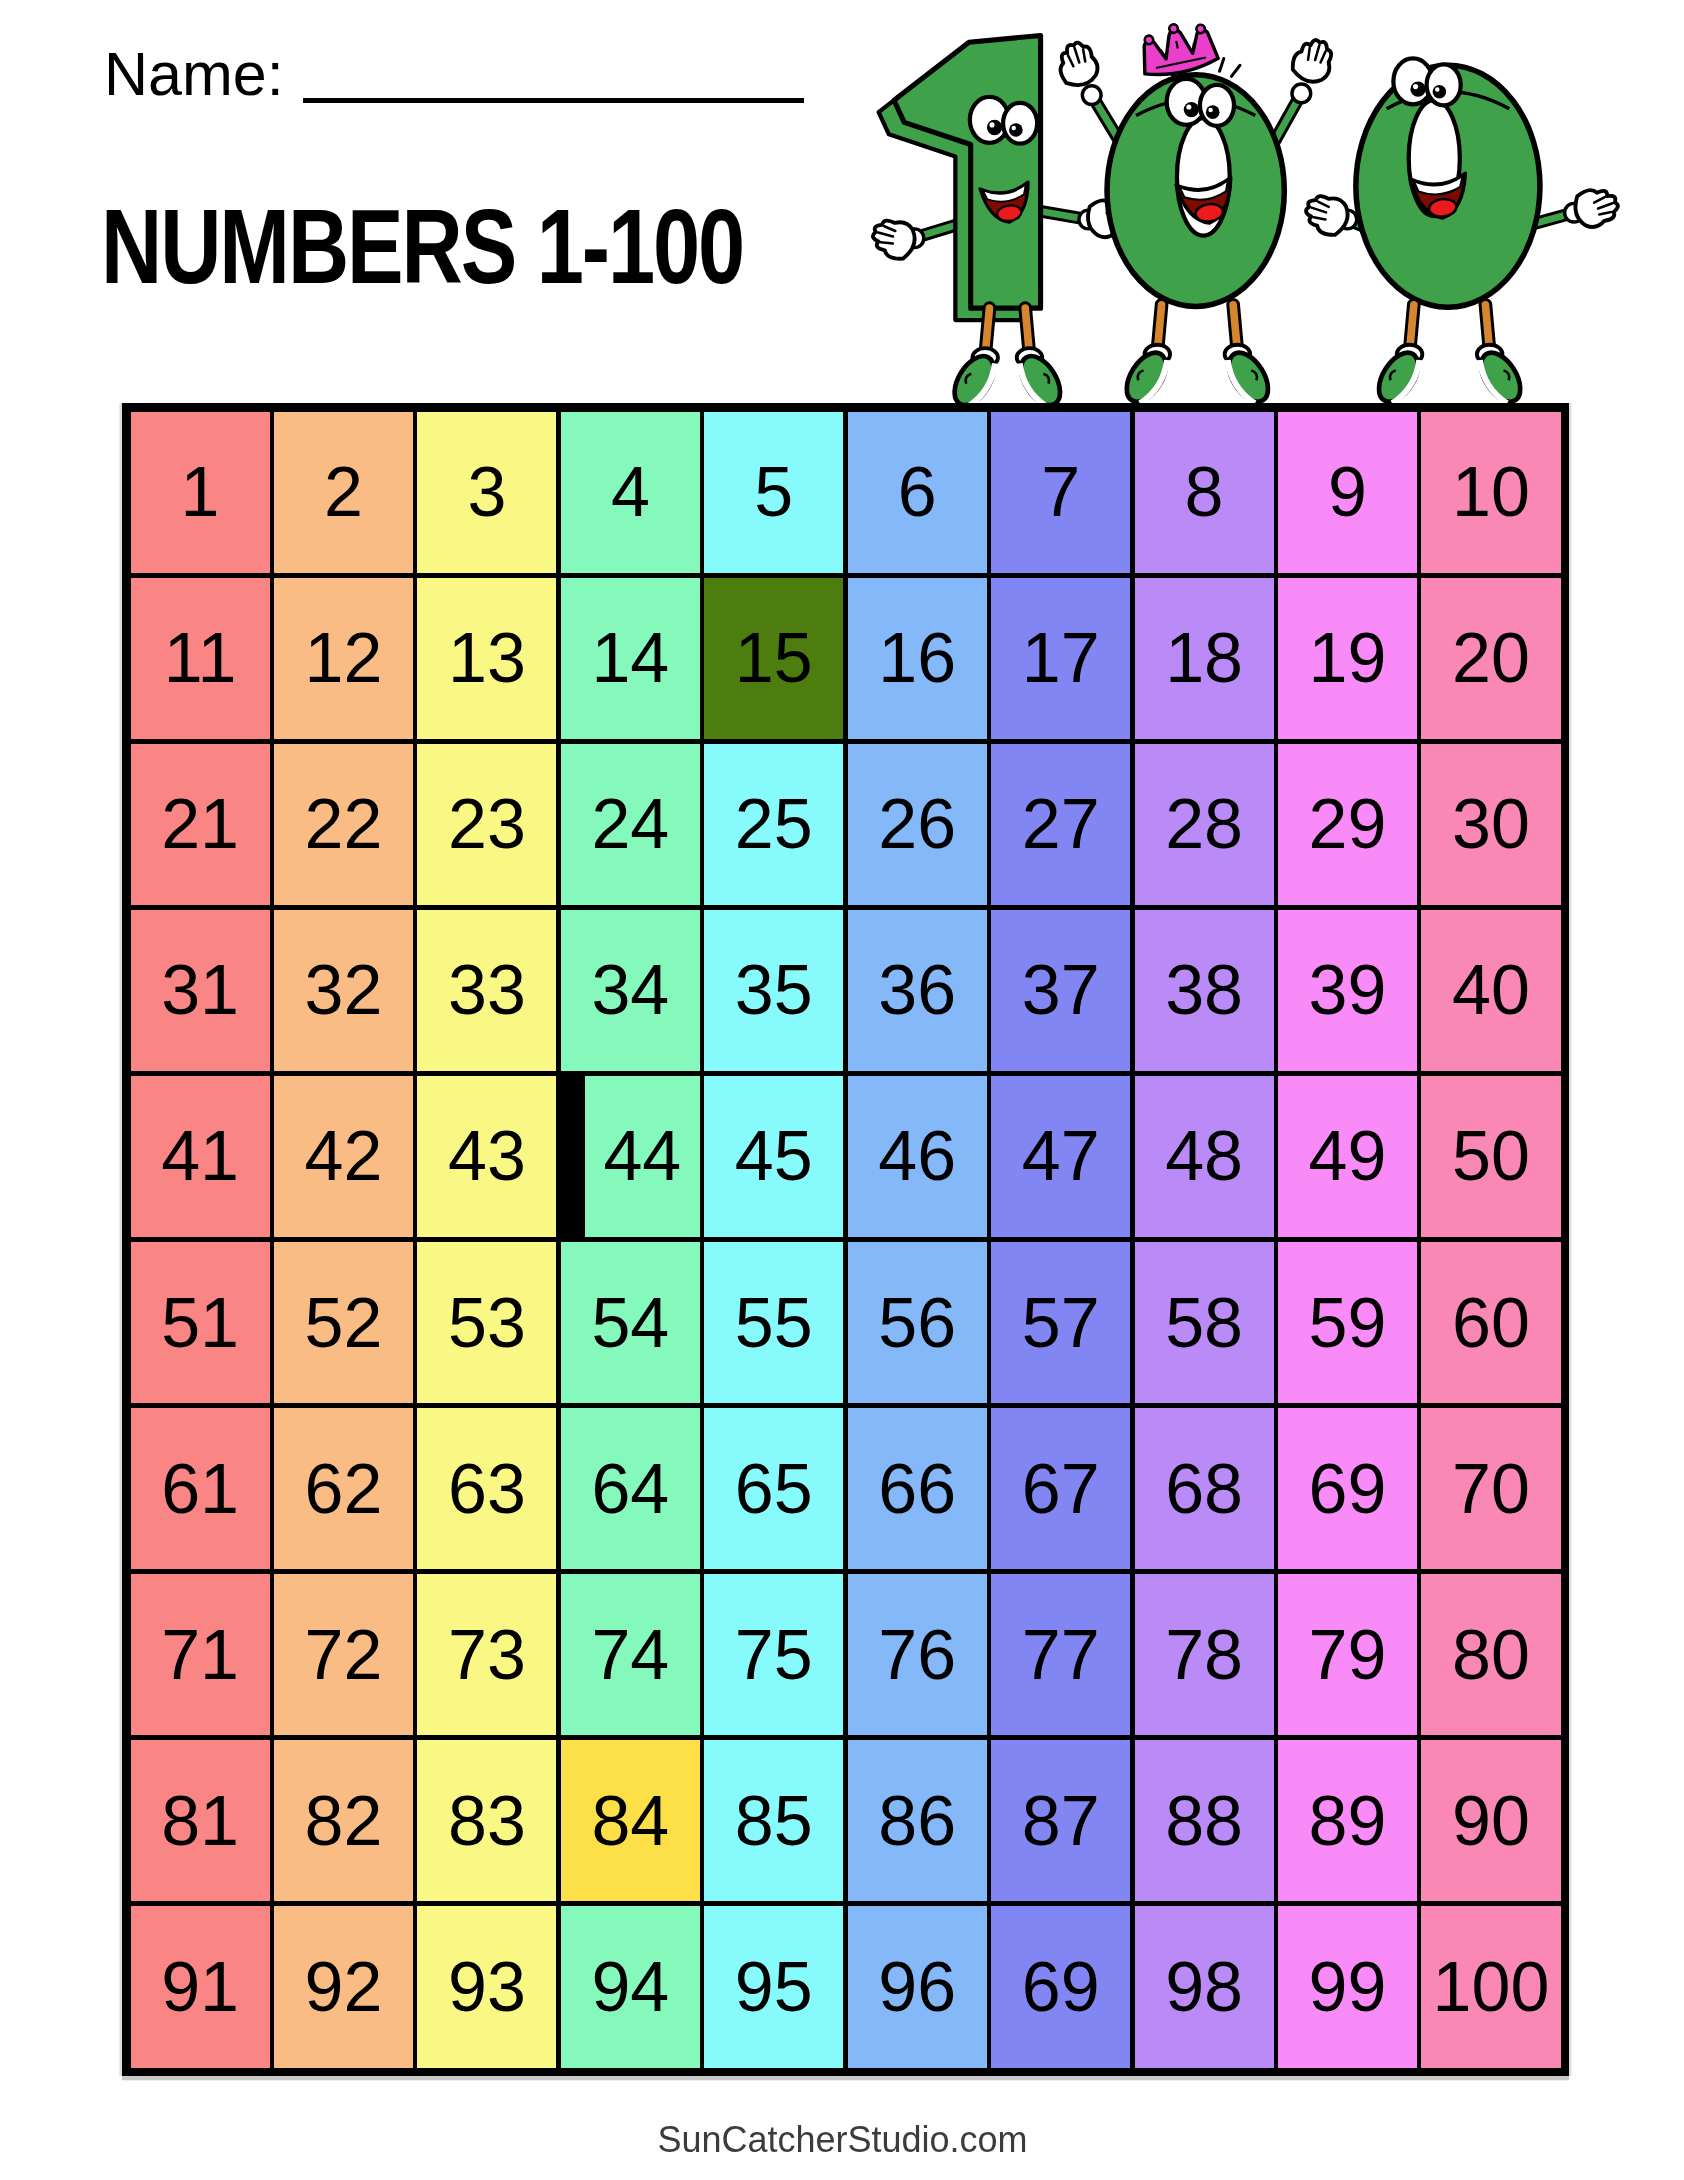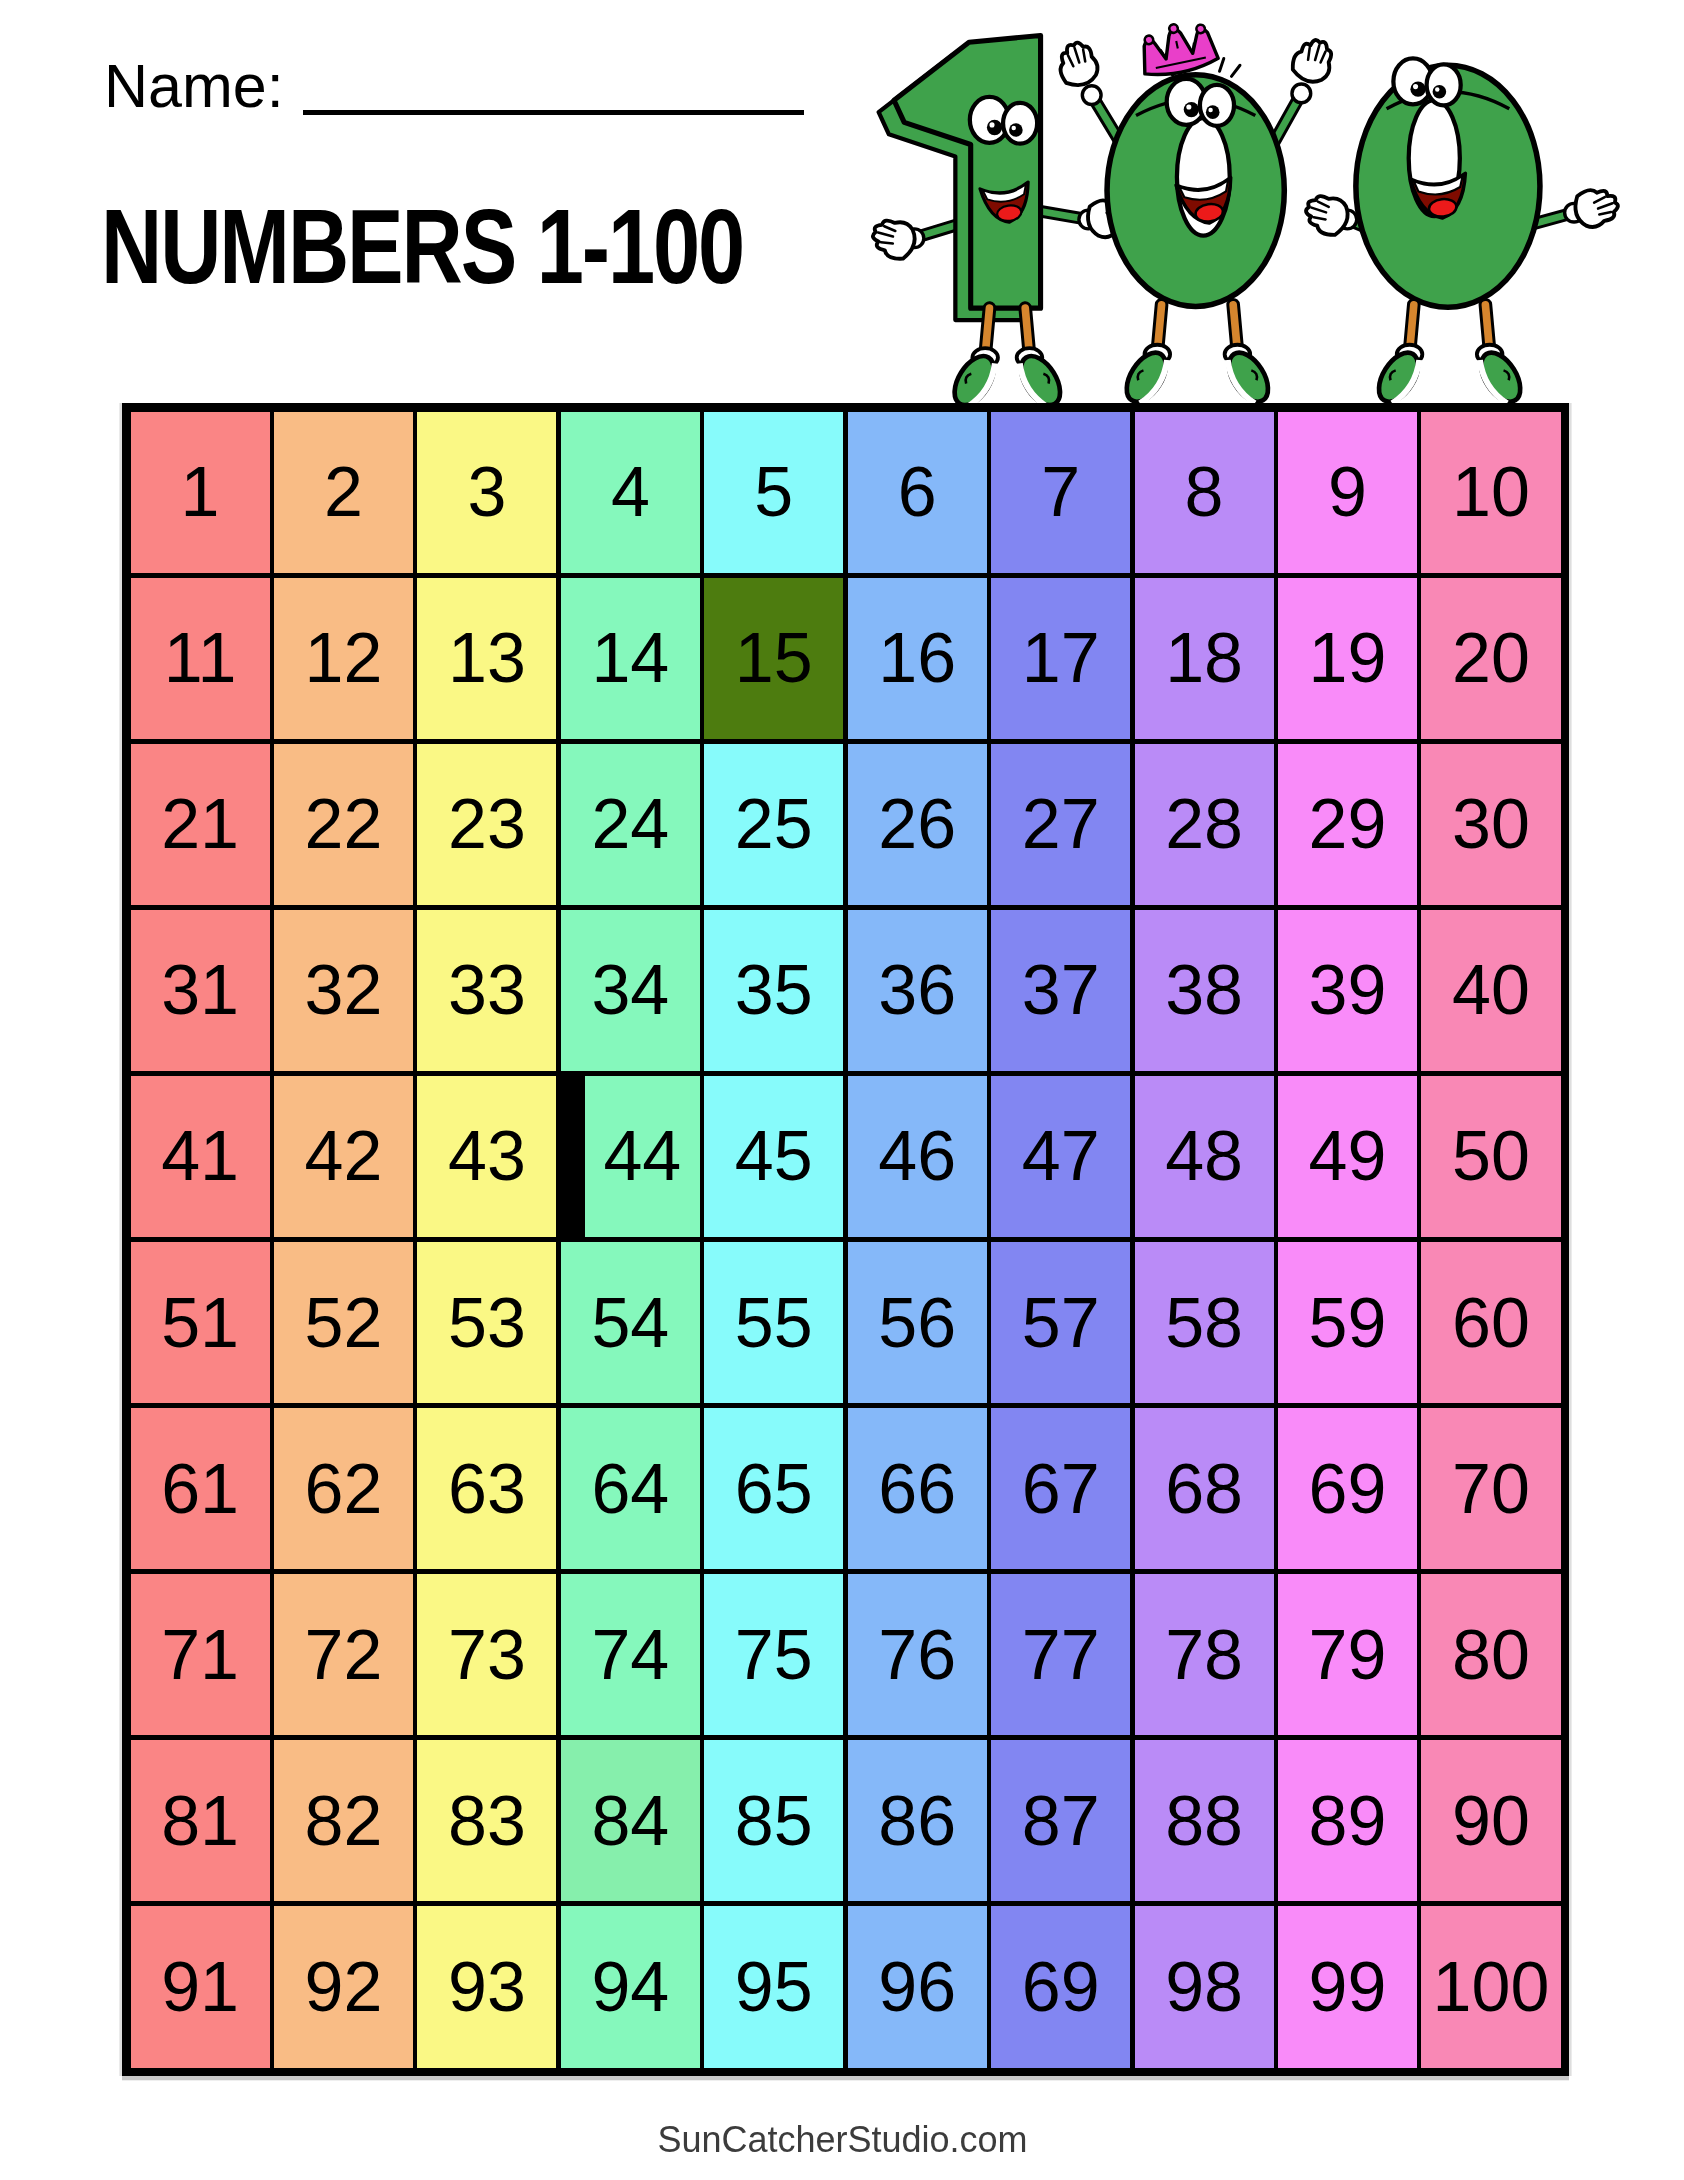--- a/index.html
+++ b/index.html
@@ -2,21 +2,21 @@
 <html style="--body-green: #3FA24B; --crown-pink: #E93FC9; --leg-orange: #D6862E; --mouth-dark: #7F0B00; --tongue-red: #EC1A1A; --glove-white: #FFFFFF;font-size:13.6px"><head>
 <meta charset="utf-8">
 <style>
   html,body{margin:0;padding:0;}
   body{
     width:1685px;height:2181px;position:relative;background:#ffffff;
     font-family:"Liberation Sans","DejaVu Sans",sans-serif;color:#000;
     overflow:hidden;
   }
   .name-row{
-    position:absolute;left:104px;top:53px;
+    position:absolute;left:104px;top:41px;
     display:flex;align-items:flex-end;
   }
   .name-label{font-size:61px;line-height:1.1;color:#000;}
   .name-line{
     display:inline-block;width:501px;height:8.5px;
     border-bottom:5.1px solid #000;margin-left:19px;margin-bottom:5.1px;
   }
   .title{
     position:absolute;left:101px;top:193px;margin:0;
     font-size:106px;font-weight:bold;letter-spacing:-2.6px;white-space:nowrap;
@@ -219,21 +219,21 @@
     <div class="cell" style="background: rgb(133, 248, 188);">74</div>
     <div class="cell" style="background: rgb(135, 251, 251);">75</div>
     <div class="cell" style="background: rgb(133, 184, 249);">76</div>
     <div class="cell" style="background: rgb(130, 134, 242);">77</div>
     <div class="cell" style="background: rgb(186, 139, 247);">78</div>
     <div class="cell" style="background: rgb(249, 139, 249);">79</div>
     <div class="cell" style="background: rgb(249, 136, 181);">80</div>
     <div class="cell" style="background: rgb(250, 133, 133);">81</div>
     <div class="cell" style="background: rgb(249, 188, 133);">82</div>
     <div class="cell" style="background: rgb(250, 248, 133);">83</div>
-    <div class="cell" style="background: #86efac;">84</div>
+    <div class="cell" style="background: #fde047;">84</div>
     <div class="cell" style="background: rgb(135, 251, 251);">85</div>
     <div class="cell" style="background: rgb(133, 184, 249);">86</div>
     <div class="cell" style="background: rgb(130, 134, 242);">87</div>
     <div class="cell" style="background: rgb(186, 139, 247);">88</div>
     <div class="cell" style="background: rgb(249, 139, 249);">89</div>
     <div class="cell" style="background: rgb(249, 136, 181);">90</div>
     <div class="cell" style="background: rgb(250, 133, 133);">91</div>
     <div class="cell" style="background: rgb(249, 188, 133);">92</div>
     <div class="cell" style="background: rgb(250, 248, 133);">93</div>
     <div class="cell" style="background: rgb(133, 248, 188);">94</div>

